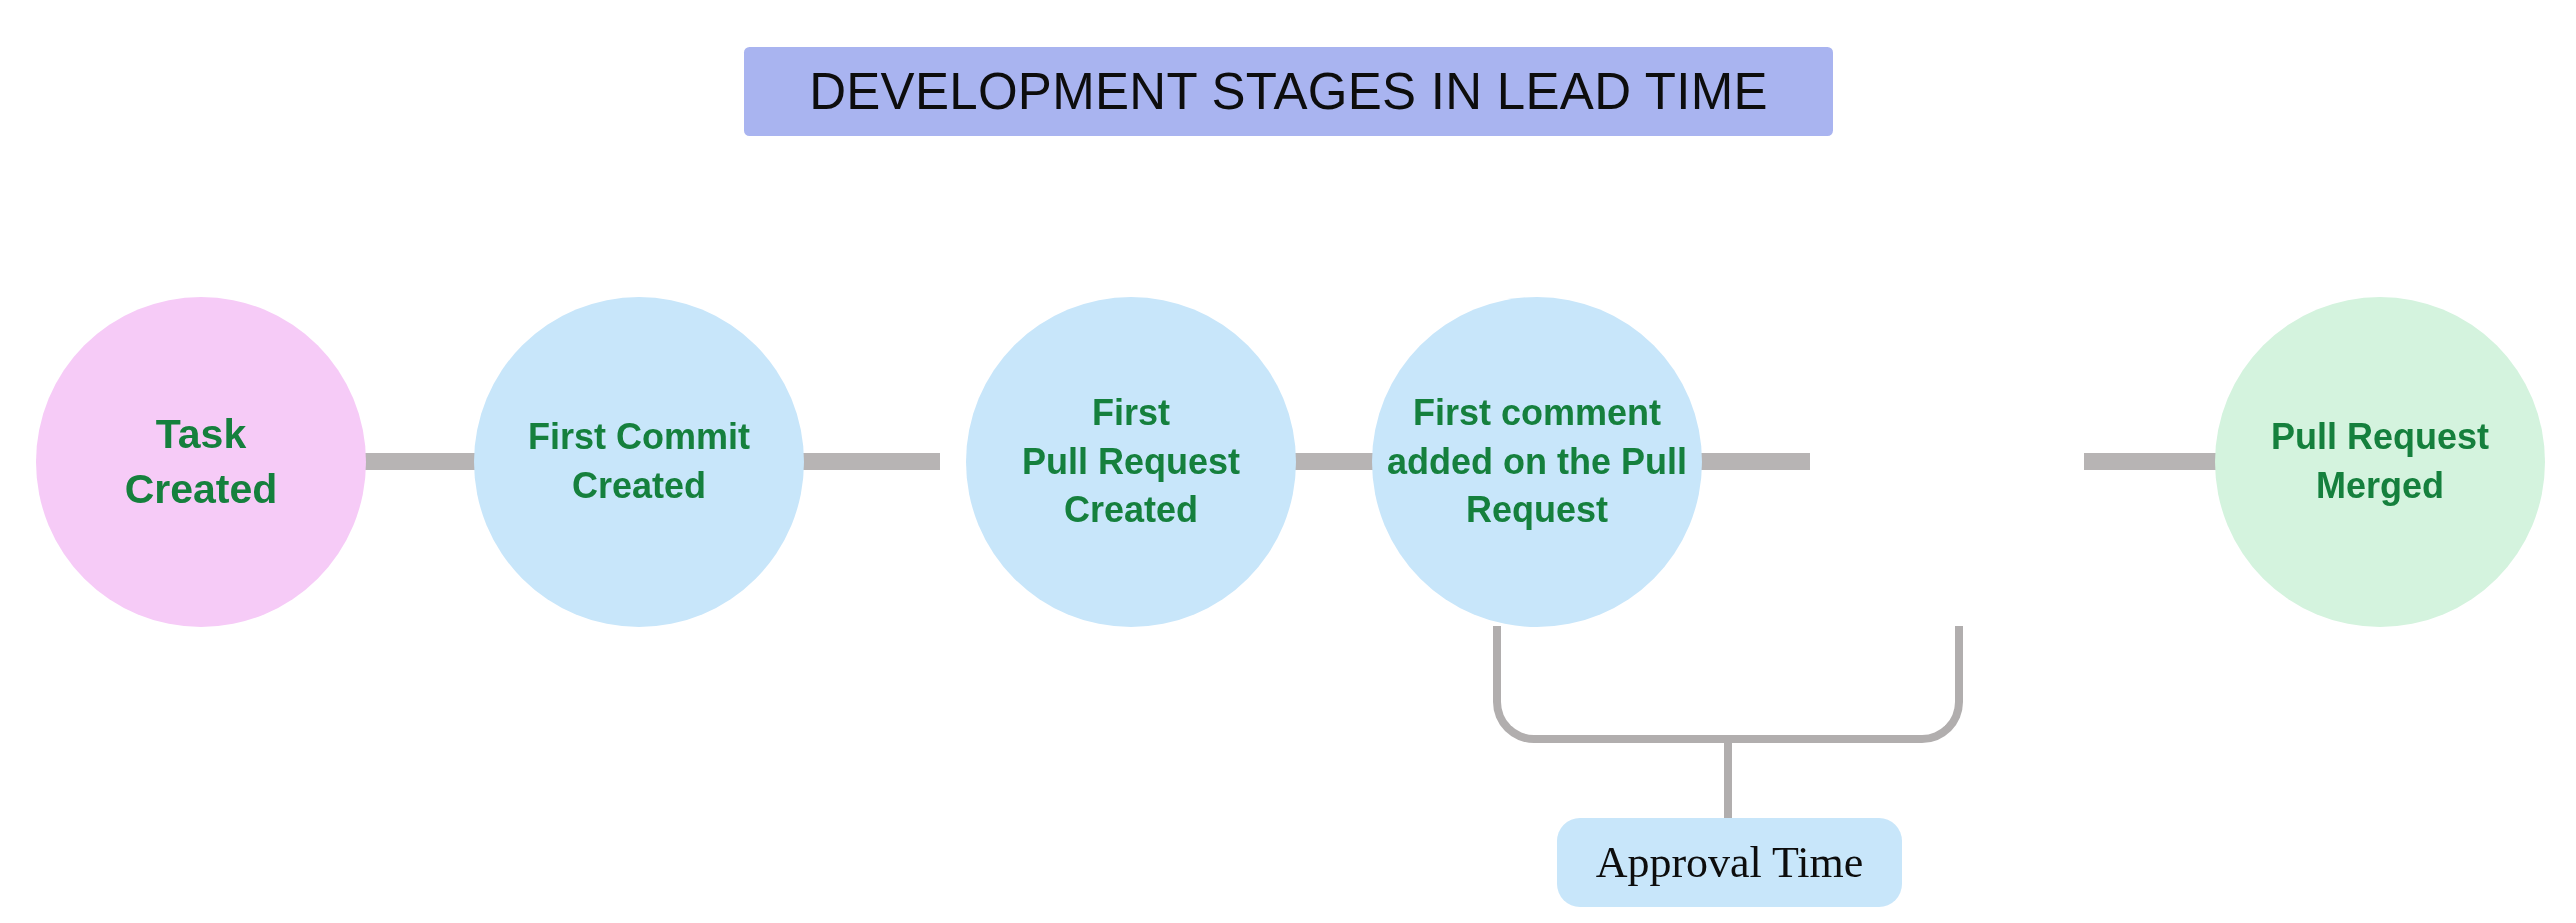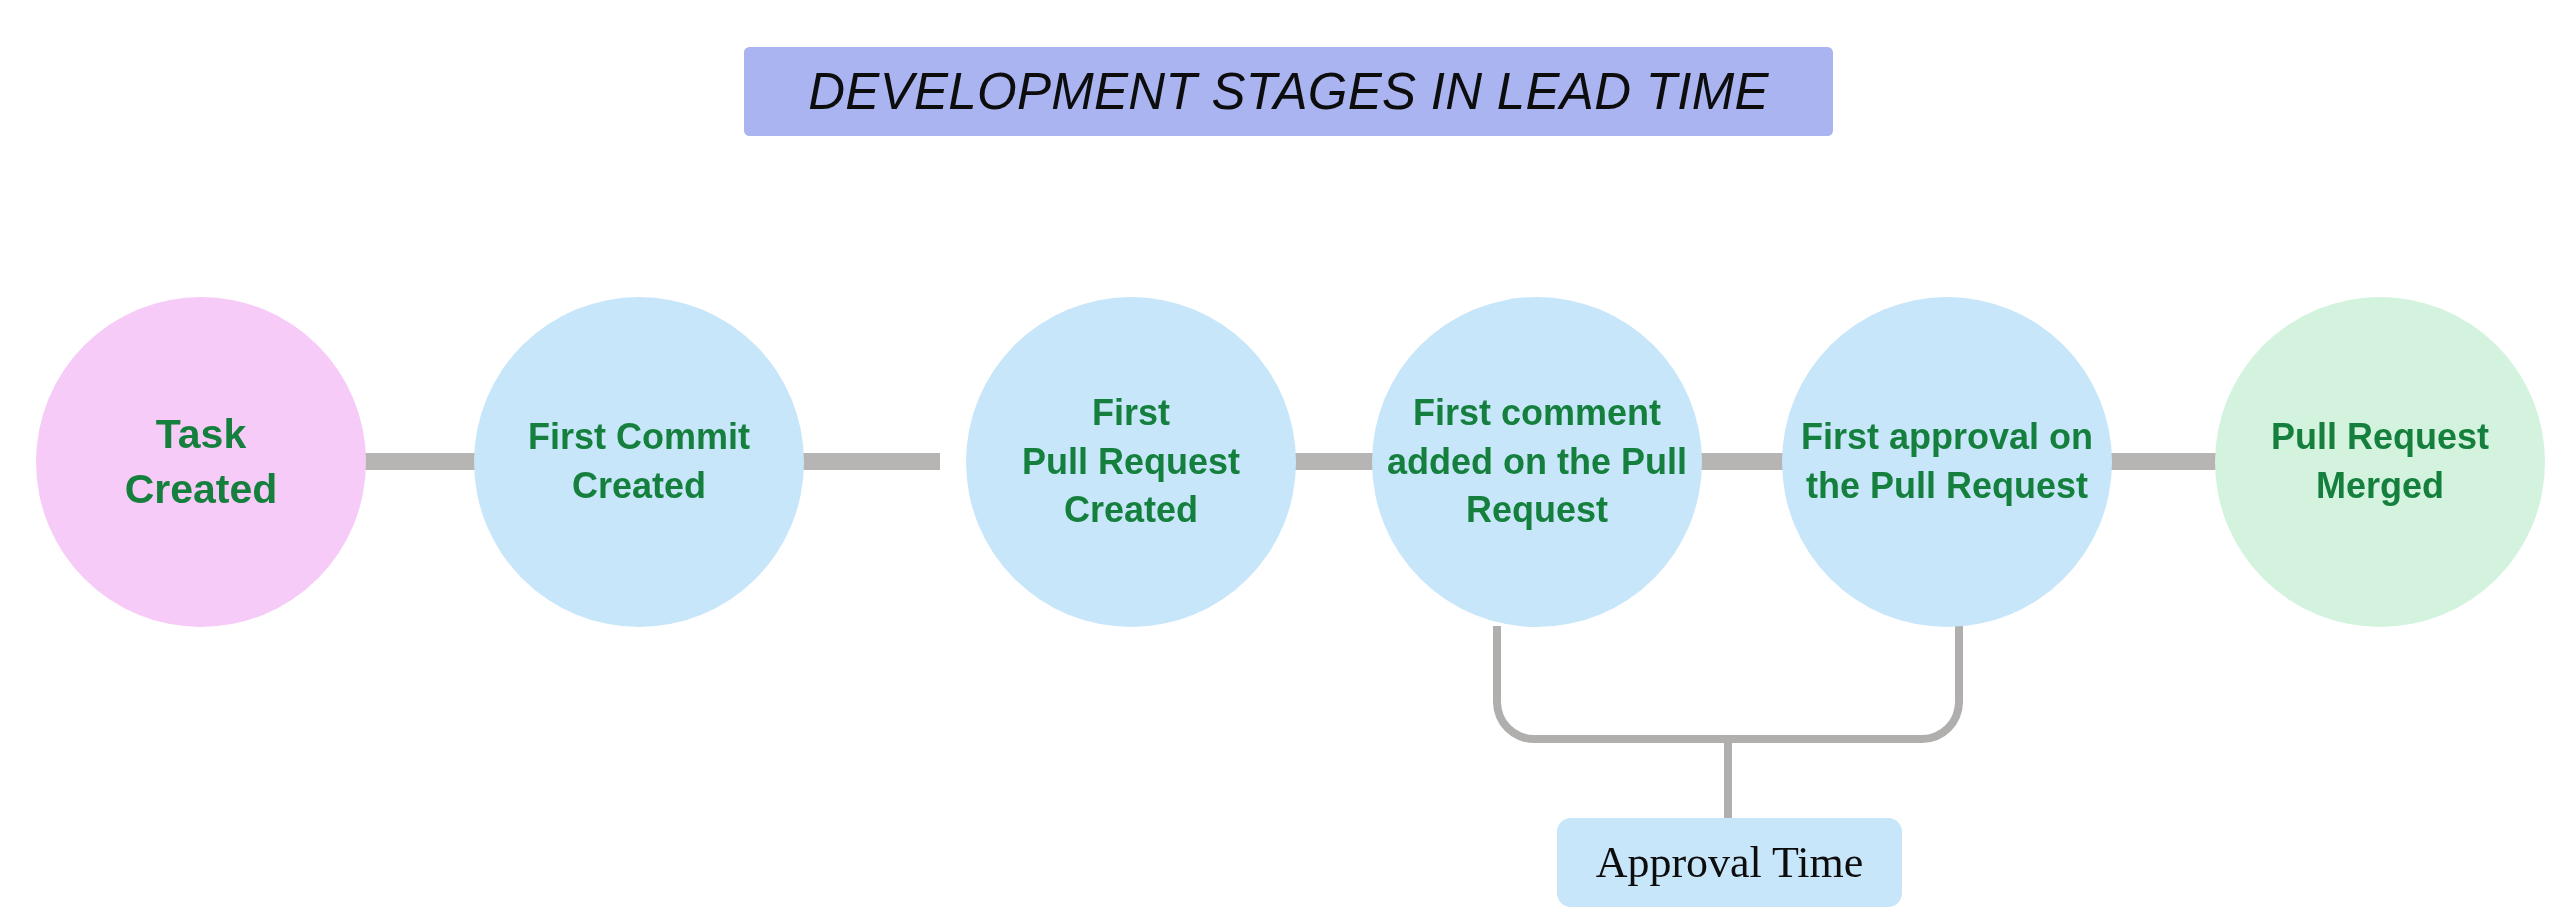--- a/index.html
+++ b/index.html
@@ -23,21 +23,20 @@
     height: 89px;
     border-radius: 5.5px;
     display: flex;
     align-items: center;
     justify-content: center;
     font-size: 51px;
     font-weight: 400;
     letter-spacing: 0.3px;
     color: #0d0d0d;
     white-space: nowrap;
-    font-style: italic;
   }
   .circle {
     position: absolute;
     top: 297px;
     width: 330px;
     height: 330px;
     border-radius: 50%;
     display: flex;
     align-items: center;
     justify-content: center;
@@ -77,21 +76,21 @@
     width: 8.2px;
     height: 78px;
     z-index: 0;
   }
   .annotation-label {
     position: absolute;
     left: 1557px;
     top: 818px;
     width: 345px;
     height: 89px;
-    border-radius: 14px;
+    border-radius: 23px;
     display: flex;
     align-items: center;
     justify-content: center;
     font-family: cursive;
     font-size: 44px;
     font-weight: 400;
     color: #0d0d0d;
     white-space: nowrap;
   }
 </style>
@@ -115,22 +114,20 @@
 Created</div>
 
   <div class="circle" style="left: 966px; background-color: rgb(200, 230, 250);">First
 Pull Request
 Created</div>
 
   <div class="circle" style="left: 1372px; background-color: rgb(200, 230, 250);">First comment
 added on the Pull
 Request</div>
 
-  <div class="circle" style="left: 1782px; background-color: rgb(200, 230, 250);">First approval on
-the Pull Request</div>
 
   <div class="circle" style="left: 2215px; background-color: rgb(212, 243, 222);">Pull Request
 Merged</div>
 
   <div class="bracket" style="border-color: rgb(177, 174, 174);"></div>
 
   <div class="stem" style="background-color: rgb(177, 174, 174);"></div>
 
   <div class="annotation-label" style="background-color: rgb(200, 230, 250);">Approval Time</div>
 

